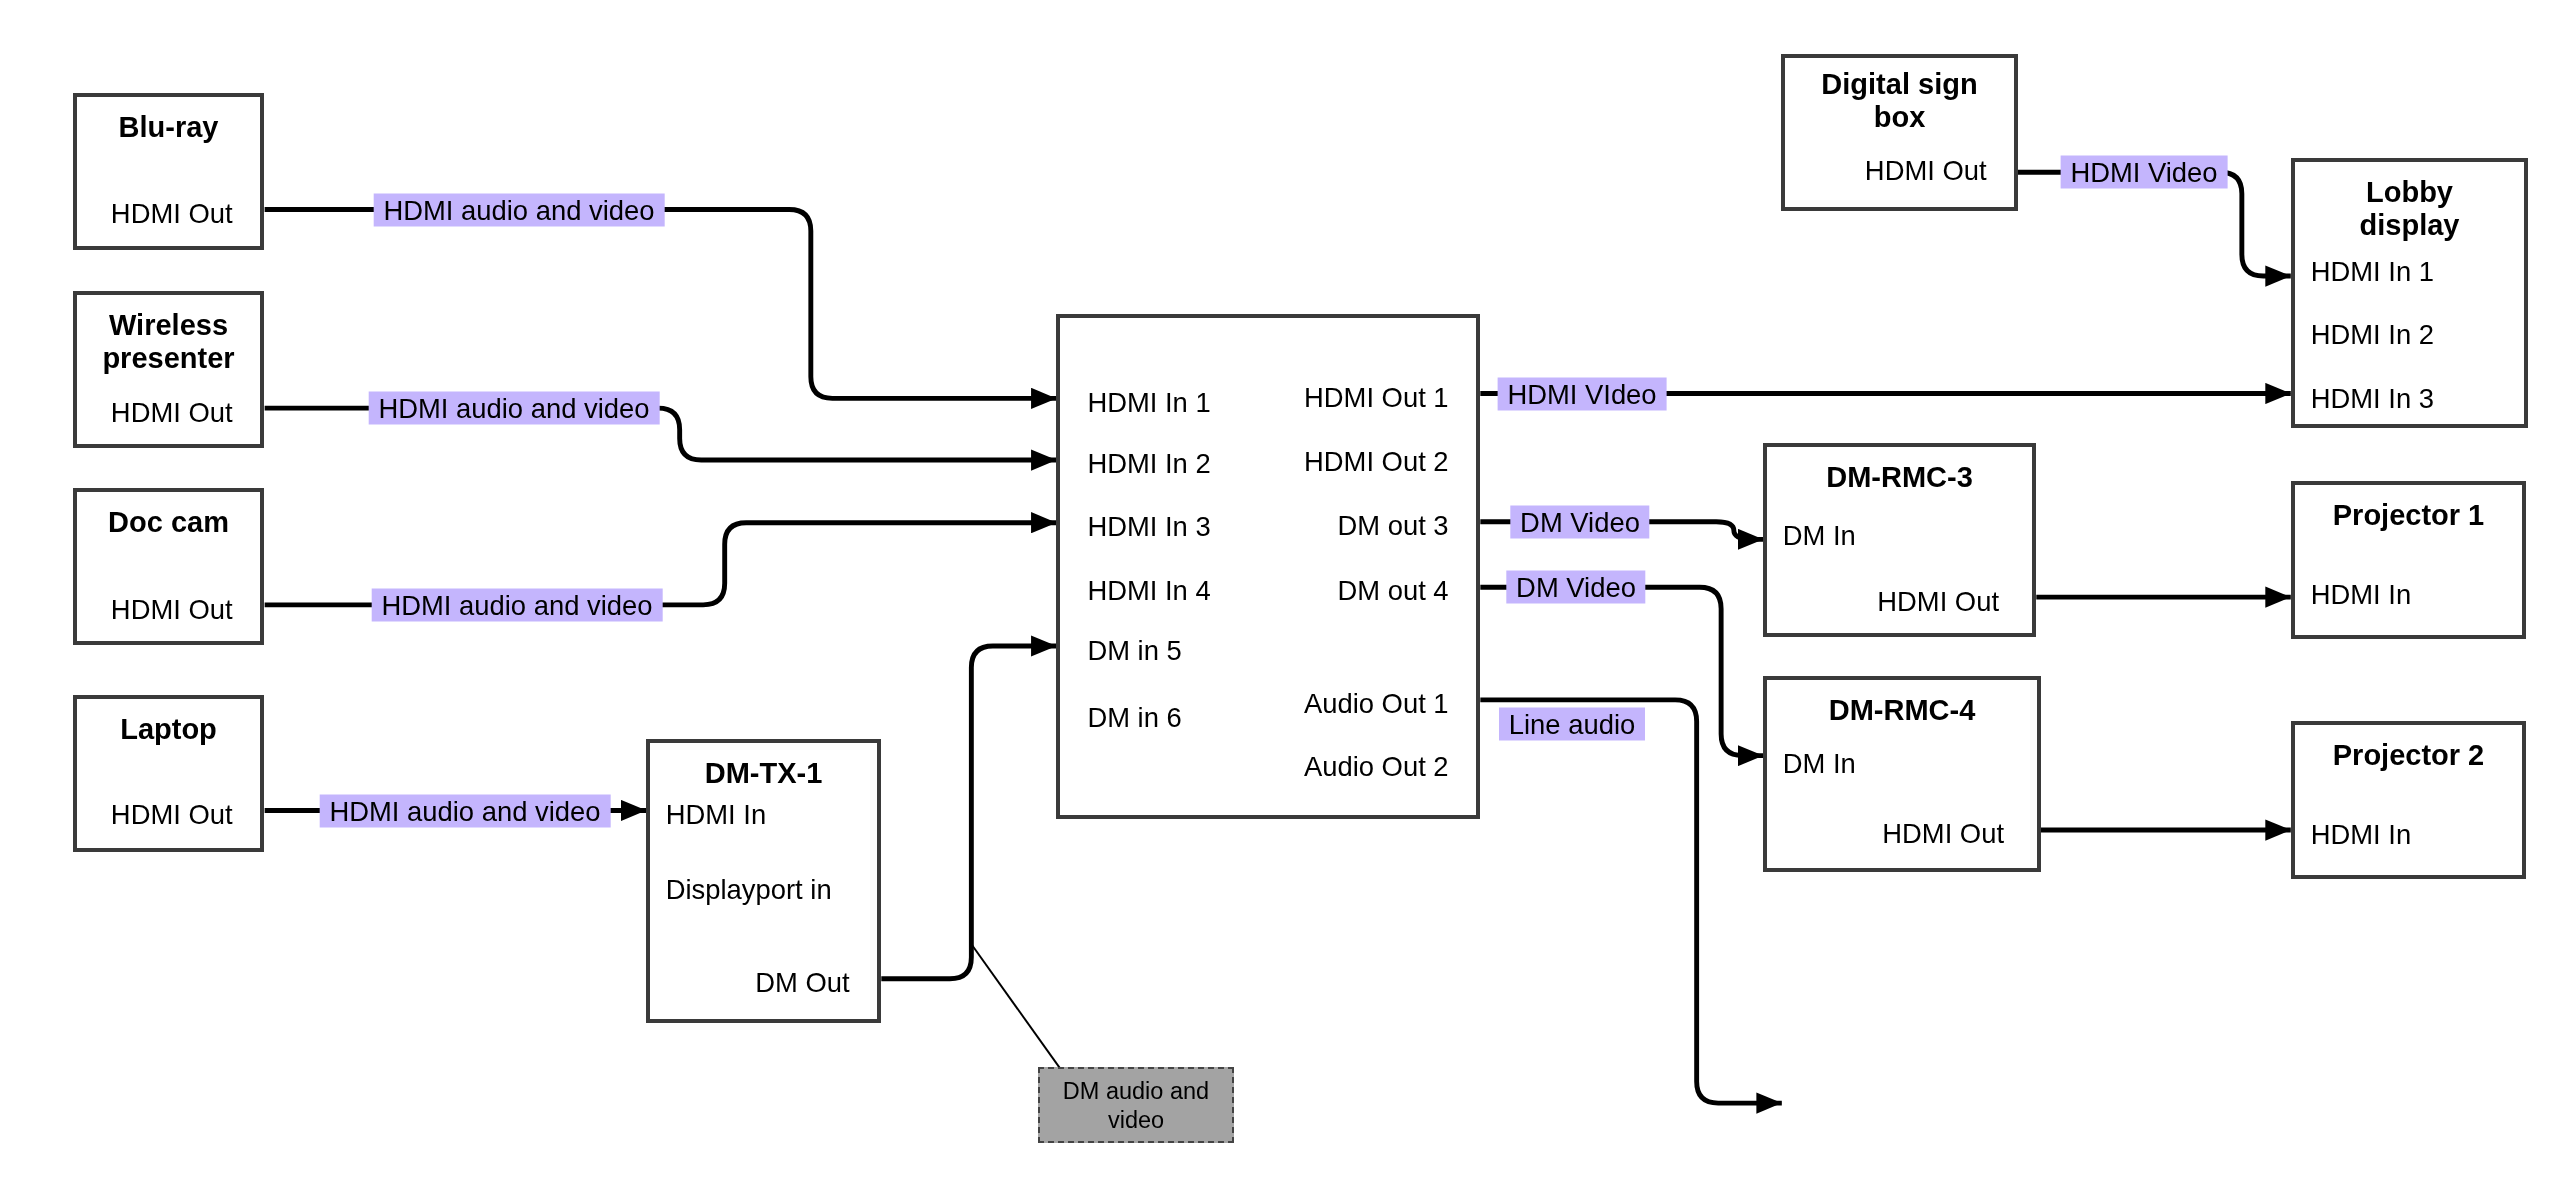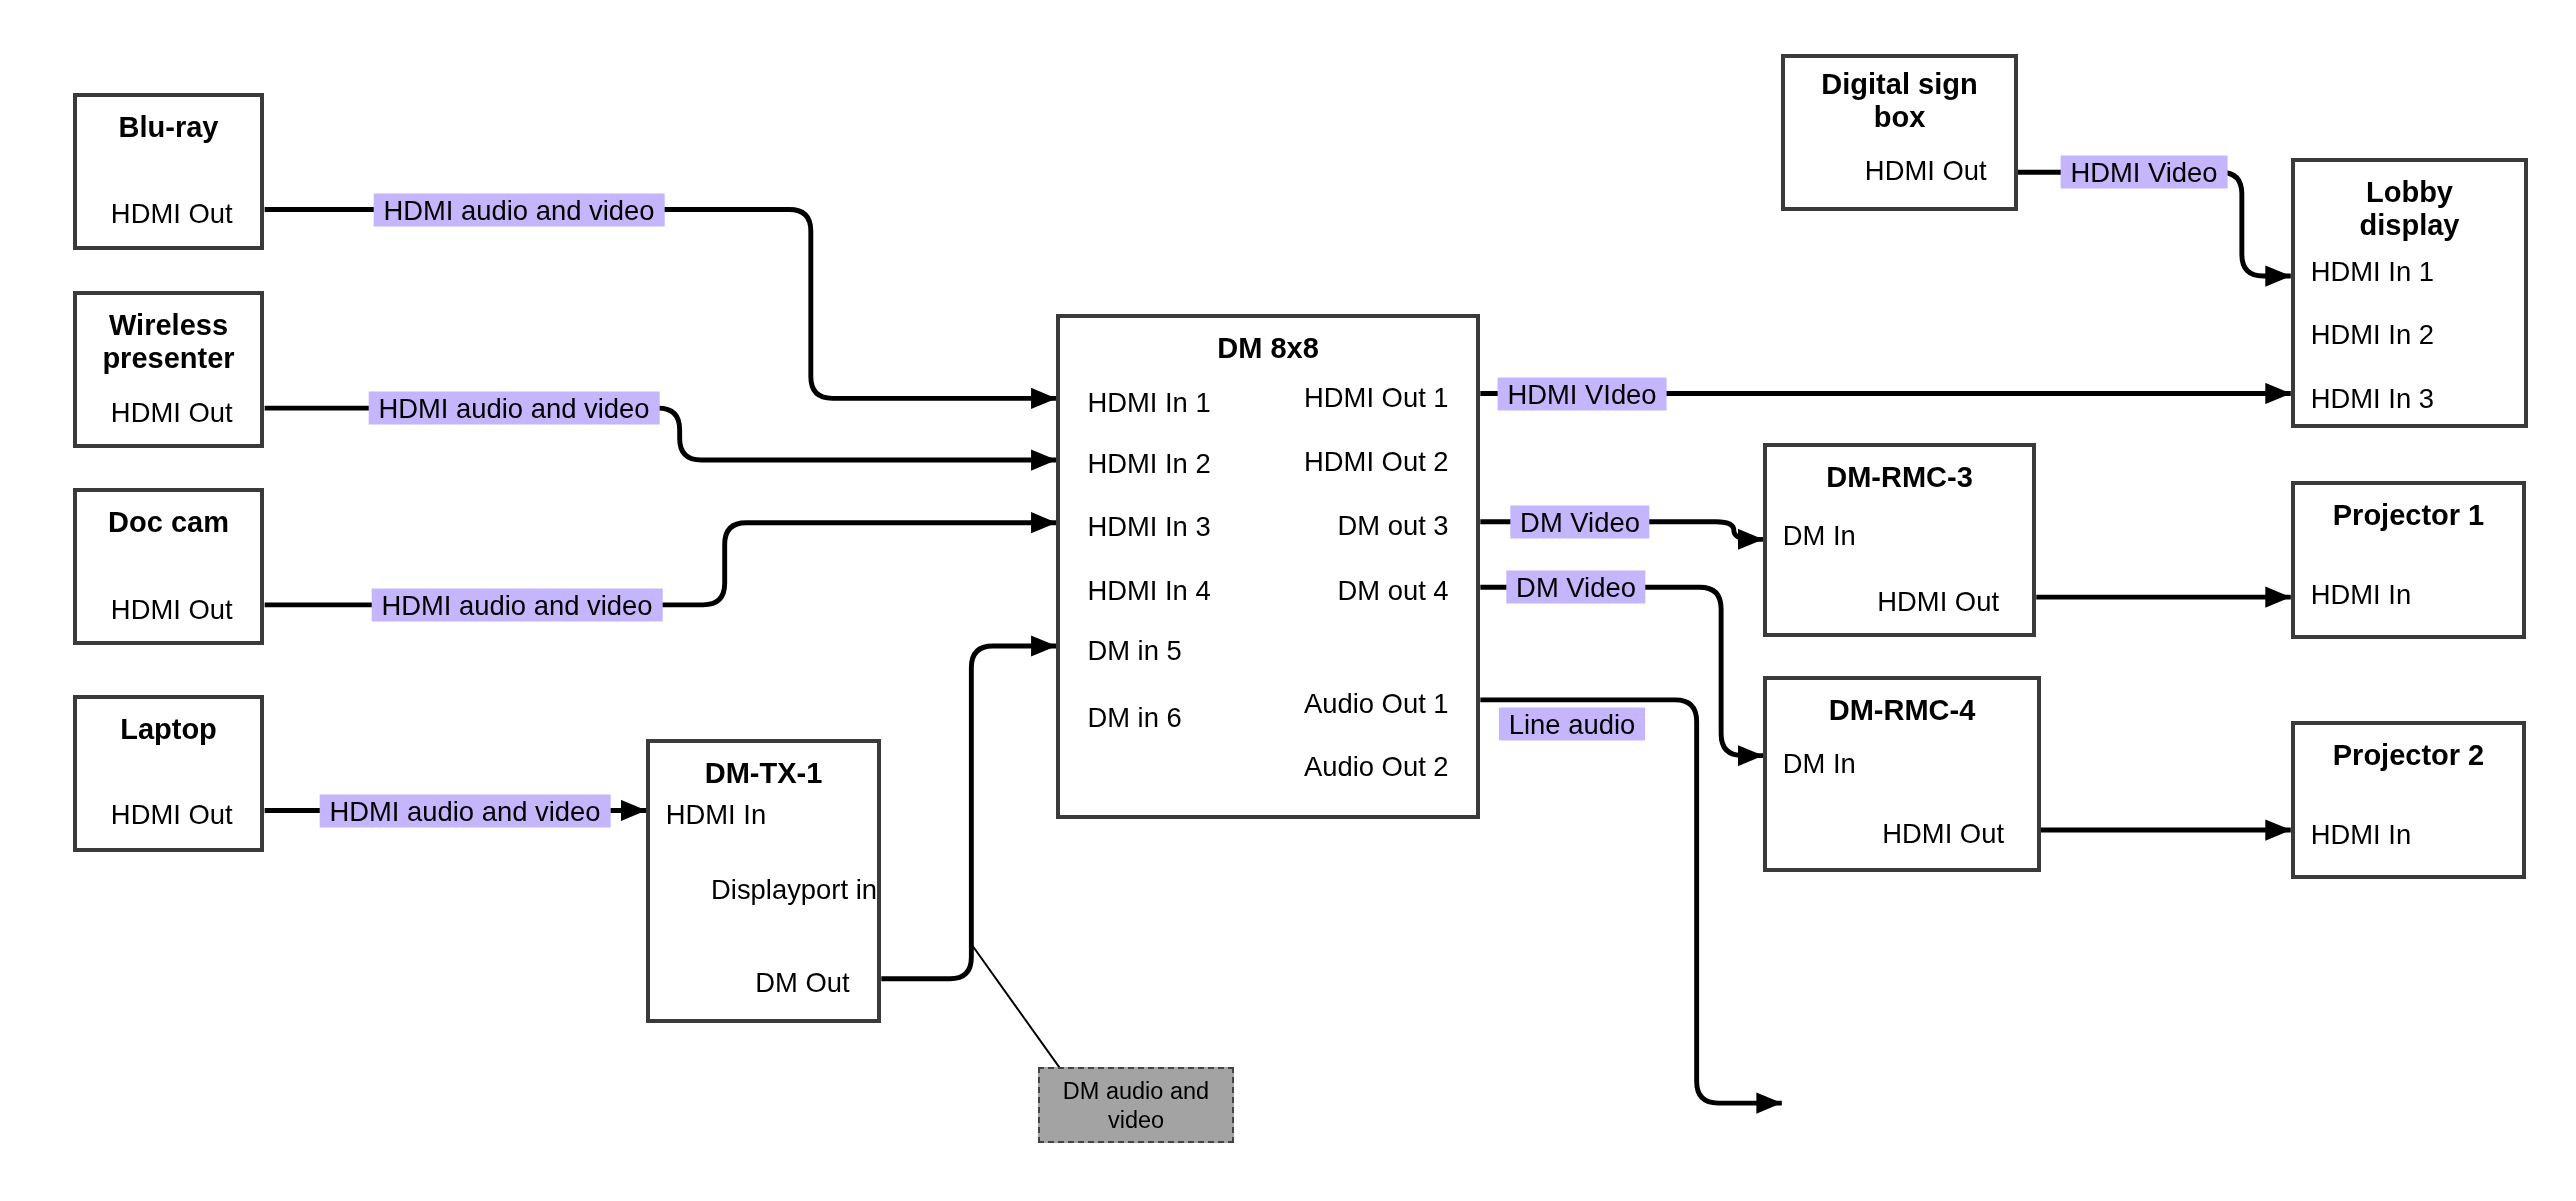--- a/index.html
+++ b/index.html
@@ -117,26 +117,25 @@
   </div>
 
   <div class="box" style="left: 73px; top: 695px; width: 191px; height: 157px; border-color: rgb(58, 58, 58);">
     <div class="box-title">Laptop</div>
     <div class="port pr" style="top:101px;">HDMI Out</div>
   </div>
 
   <div class="box" style="left: 646px; top: 739px; width: 235px; height: 284px; border-color: rgb(58, 58, 58);">
     <div class="box-title">DM-TX-1</div>
     <div class="port pl-sm" style="top:57px;">HDMI In</div>
-    <div class="port pl-sm" style="top:132px;text-align:right;">Displayport in</div>
+    <div class="port pl-sm" style="top:132px;">Displayport in</div>
     <div class="port pr" style="top:225px;">DM Out</div>
   </div>
 
   <div class="box" style="left: 1056px; top: 314px; width: 424px; height: 505px; border-color: rgb(58, 58, 58);">
-    <div class="box-title">DM 8x8</div>
     <div class="port pl" style="top:70px;">HDMI In 1</div>
     <div class="port pl" style="top:131px;">HDMI In 2</div>
     <div class="port pl" style="top:194px;">HDMI In 3</div>
     <div class="port pl" style="top:258px;">HDMI In 4</div>
     <div class="port pl" style="top:318px;">DM in 5</div>
     <div class="port pl" style="top:385px;">DM in 6</div>
     <div class="port pr" style="top:65px;">HDMI Out 1</div>
     <div class="port pr" style="top:129px;">HDMI Out 2</div>
     <div class="port pr" style="top:193px;">DM out 3</div>
     <div class="port pr" style="top:258px;">DM out 4</div>

